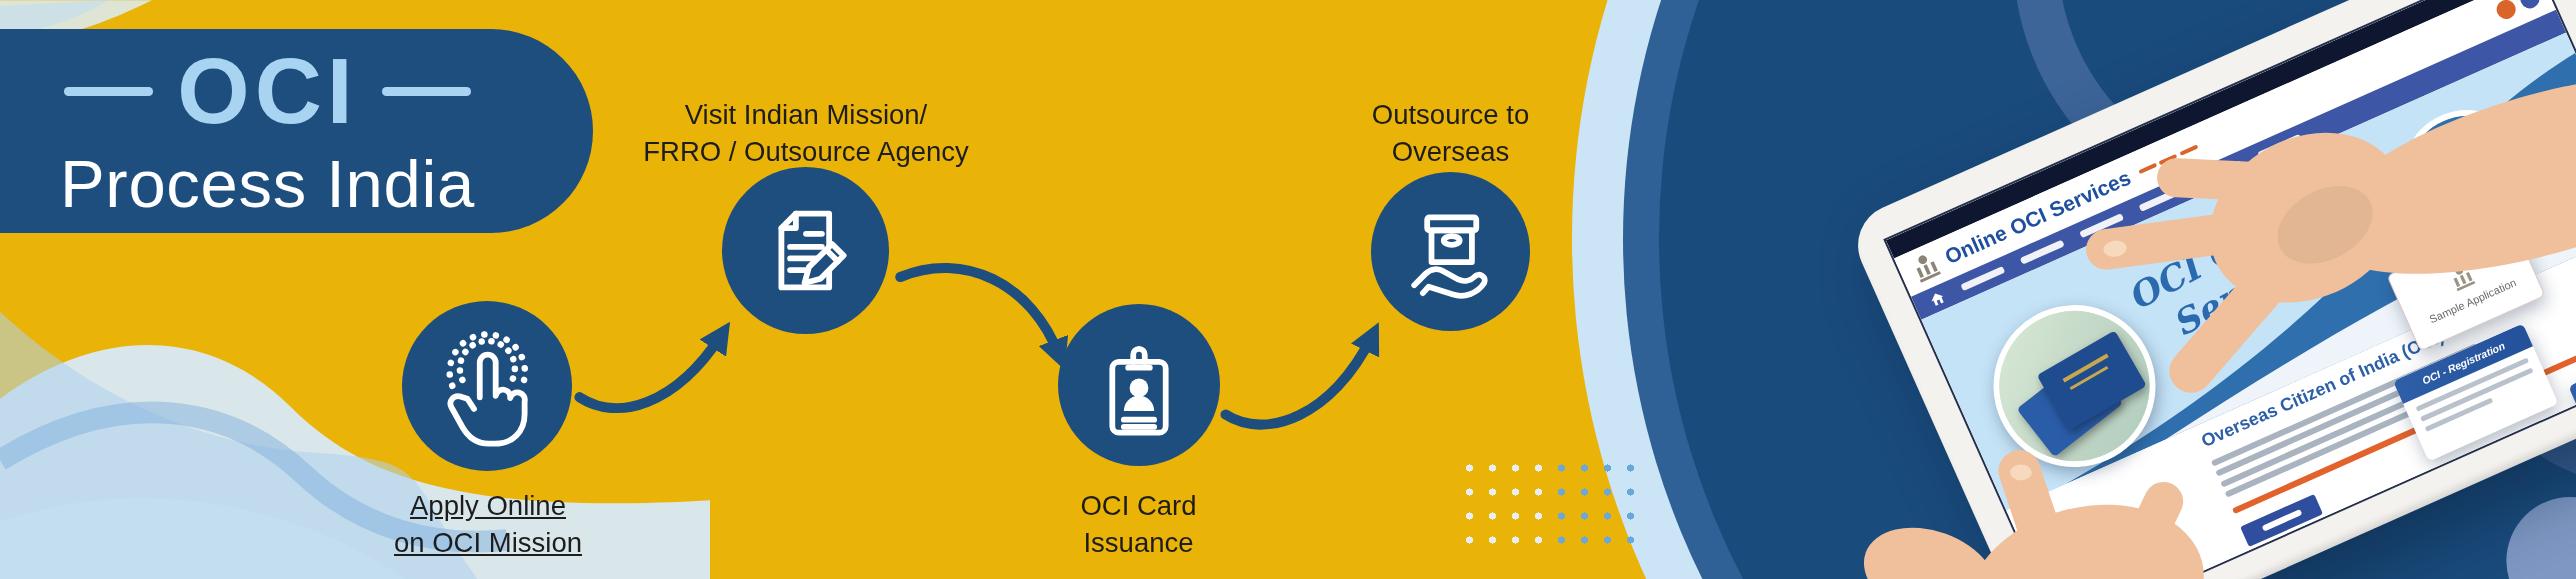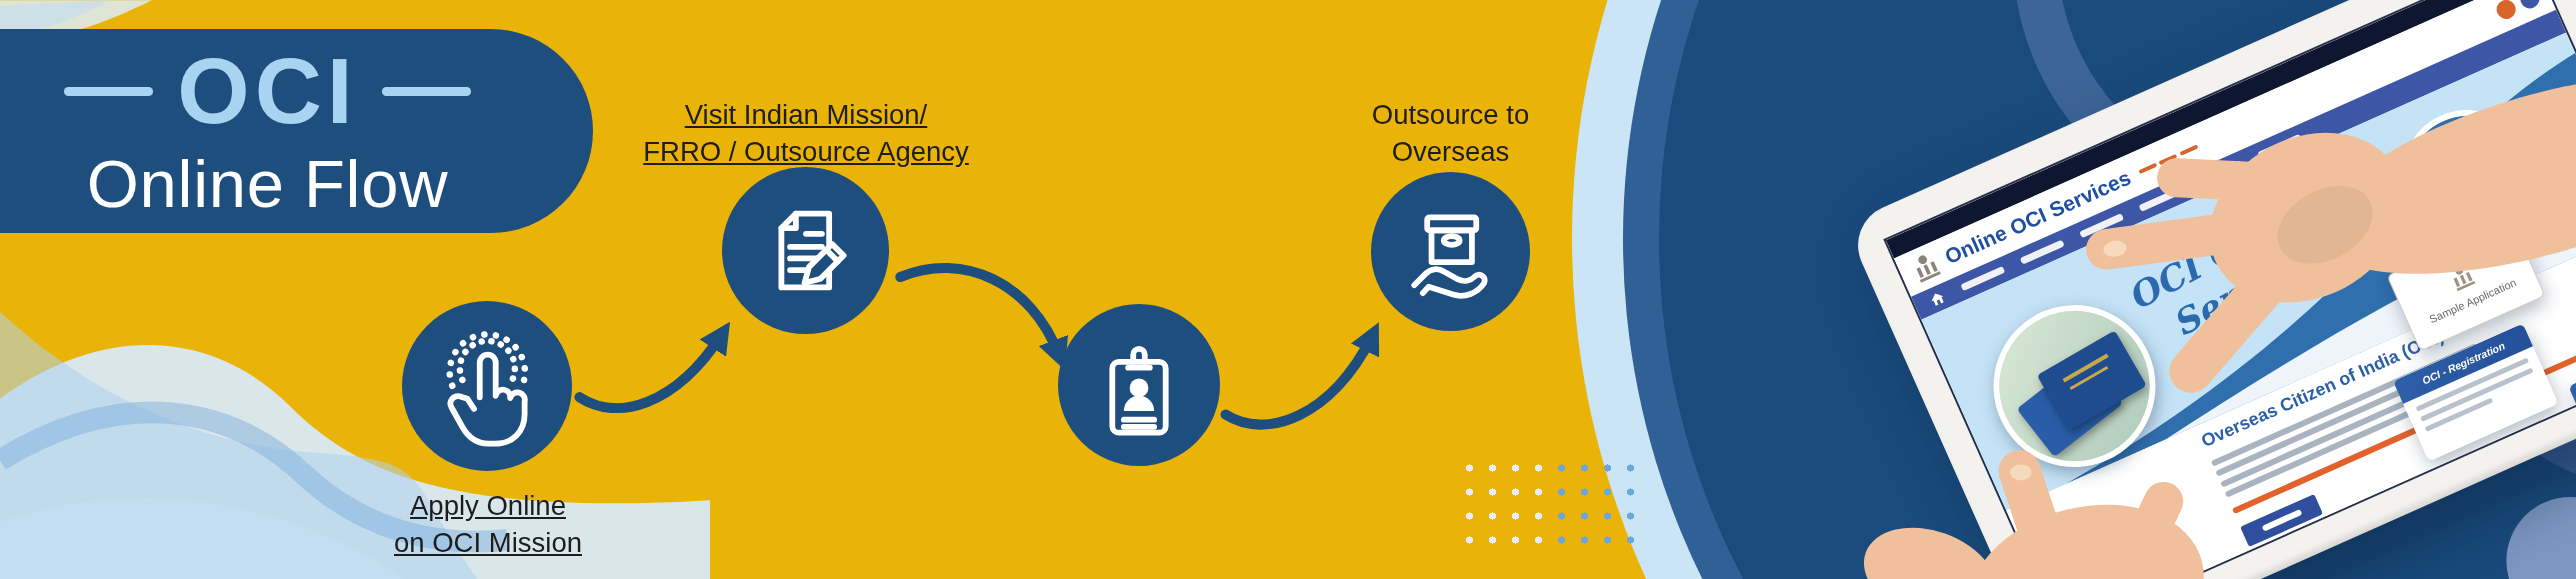--- a/index.html
+++ b/index.html
@@ -108,21 +108,21 @@
 
   <div class="abs dots dots-faint"></div>
   <div class="abs dots dots-blue"></div>
 
   <div class="abs title-block">
     <div class="title-line1">
       <div class="title-dash"></div>
       <div class="brand">OCI</div>
       <div class="title-dash"></div>
     </div>
-    <div class="subtitle">Online Flow</div>
+    <div class="subtitle">Process India</div>
   </div>
 
   <div class="abs step-circle" style="left:402px;top:301px;width:170px;height:170px;">
     <svg width="116" height="123" viewBox="0 0 160 170">
       <g stroke="#fff" fill="none" stroke-linecap="round" stroke-linejoin="round">
         <path d="M46 76 A38 38 0 1 1 114 78" stroke-width="9" stroke-dasharray="0.1 13.5"></path>
         <path d="M32 84 A52 52 0 1 1 128 86" stroke-width="9" stroke-dasharray="0.1 16"></path>
         <path d="M70 100 V52 a11 11 0 0 1 22 0 v44" stroke-width="8"></path>
         <path d="M92 98 a10 10 0 0 1 20 3 a10 10 0 0 1 20 5 v17 c0 25 -17 41 -41 41 h-9 c-16 0 -28 -9 -36 -23 l-15 -27 c-5 -9 3 -18 13 -15 l9 3 9 14" stroke-width="8"></path>
       </g>
@@ -173,23 +173,27 @@
     </defs>
     <path d="M 800 548 C 852 582 932 560 996 462" fill="none" stroke="#1D4E7E" stroke-width="14" stroke-linecap="round" marker-end="url(#ah)"></path>
     <path d="M 1243 382 C 1330 346 1424 390 1462 490" fill="none" stroke="#1D4E7E" stroke-width="14" stroke-linecap="round" marker-end="url(#ah)"></path>
     <path d="M 1692 572 C 1748 608 1840 574 1894 464" fill="none" stroke="#1D4E7E" stroke-width="14" stroke-linecap="round" marker-end="url(#ah)"></path>
   </svg>
 
   <div class="abs step-label" style="left:343px;top:487px;width:290px;text-decoration:underline;">
     <div>Apply Online</div>
     <div>on OCI Mission</div>
   </div>
-  <div class="abs step-label" style="left:603px;top:96px;width:406px;text-decoration:underline;">
+  <div class="abs step-label" style="left:603px;top:96px;width:406px;">
     <div>Visit Indian Mission/</div>
     <div>FRRO / Outsource Agency</div>
+  </div>
+  <div class="abs step-label" style="left:1030px;top:487px;width:217px;">
+    <div>OCI Card</div>
+    <div>Issuance</div>
   </div>
   <div class="abs step-label" style="left:1342px;top:96px;width:217px;">
     <div>Outsource to</div>
     <div>Overseas</div>
   </div>
 
   <div class="abs tablet">
     <div class="abs tablet-frame"></div>
     <div class="abs tablet-screen">
 

